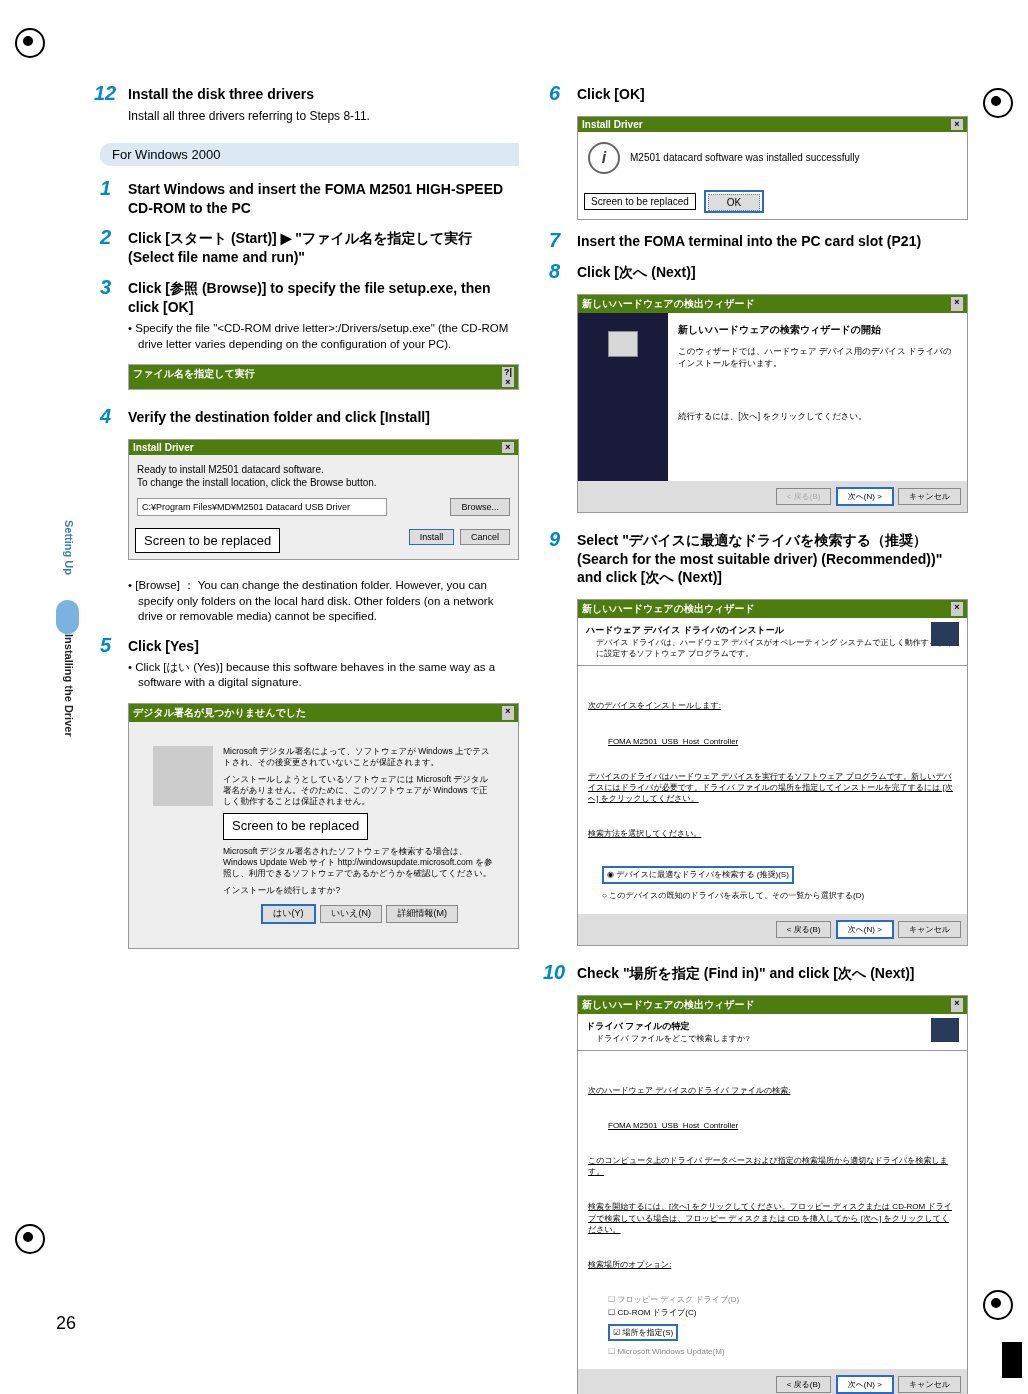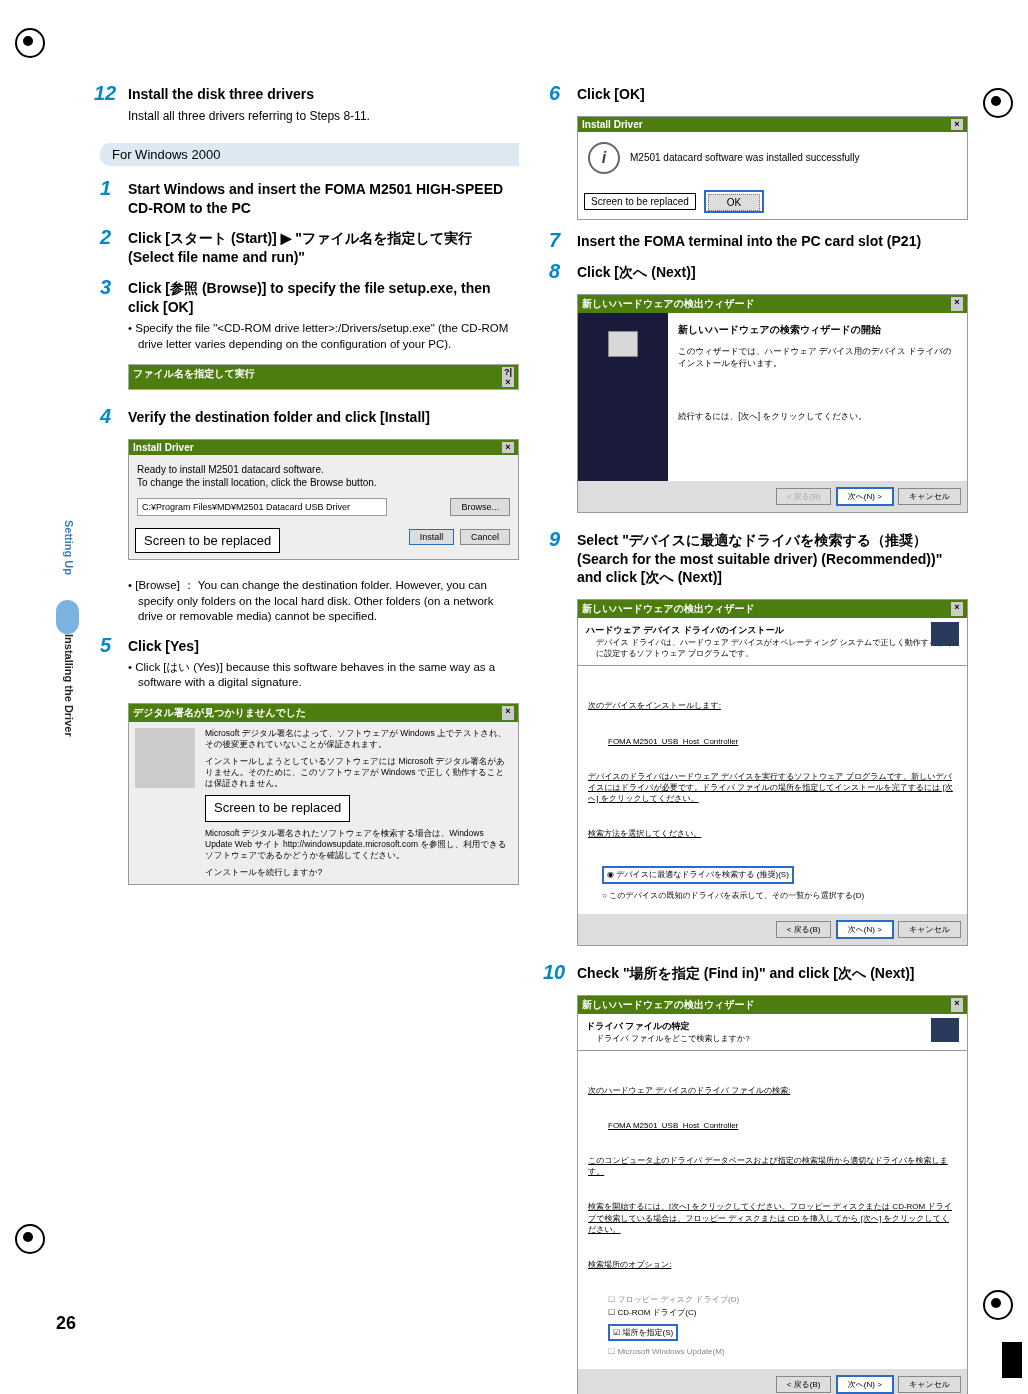--- a/index.html
+++ b/index.html
@@ -151,21 +151,21 @@
     display: inline-block;
     position: relative;
   }
   .sig-dlg {
     margin: 8px 0 18px 28px;
     border: 1px solid #999;
     background: #eee;
     font-size: 8.5px;
   }
   .sig-body {
-    padding: 6px;
+    padding: 24px;
     line-height: 1.3;
   }
   .sig-icon {
     display: inline-block;
     width: 60px;
     height: 60px;
     background: #ccc;
     vertical-align: top;
     margin-right: 6px;
     float: left;
@@ -338,21 +338,21 @@
     width: 23px;
     height: 34px;
     background: #7bb3e0;
     border-radius: 12px;
   }
   .page-num {
     position: absolute;
     left: 56px;
     bottom: 60px;
     font-size: 18px;
-    font-weight: bold;
+    font-weight: normal;
   }
   .reg-dot {
     position: absolute;
     border: 2px solid #000;
     border-radius: 50%;
     width: 26px;
     height: 26px;
   }
   .reg-dot.inner::after {
     content: "";
@@ -446,20 +446,25 @@
         <span class="x">×</span>
       </div>
       <div class="sig-body">
         <div class="sig-icon"></div>
         <div class="sig-text">
           <div>Microsoft デジタル署名によって、ソフトウェアが Windows 上でテストされ、その後変更されていないことが保証されます。</div>
           <div style="margin-top:6px">インストールしようとしているソフトウェアには Microsoft デジタル署名がありません。そのために、このソフトウェアが Windows で正しく動作することは保証されません。</div>
           <div class="callout" style="margin:6px 0;font-size:13px;color:#000">Screen to be replaced</div>
           <div>Microsoft デジタル署名されたソフトウェアを検索する場合は、Windows Update Web サイト http://windowsupdate.microsoft.com を参照し、利用できるソフトウェアであるかどうかを確認してください。</div>
           <div style="margin-top:6px">インストールを続行しますか?</div>
+          <div style="text-align:center;margin-top:8px">
+            <span class="dlg-btn" style="border:2px solid #2a6ac8">はい(Y)</span>
+            <span class="dlg-btn">いいえ(N)</span>
+            <span class="dlg-btn">詳細情報(M)</span>
+          </div>
         </div>
         <div style="clear:both"></div>
       </div>
     </div>
 
   </div>
 
   <div class="col">
 
     <div class="step">

